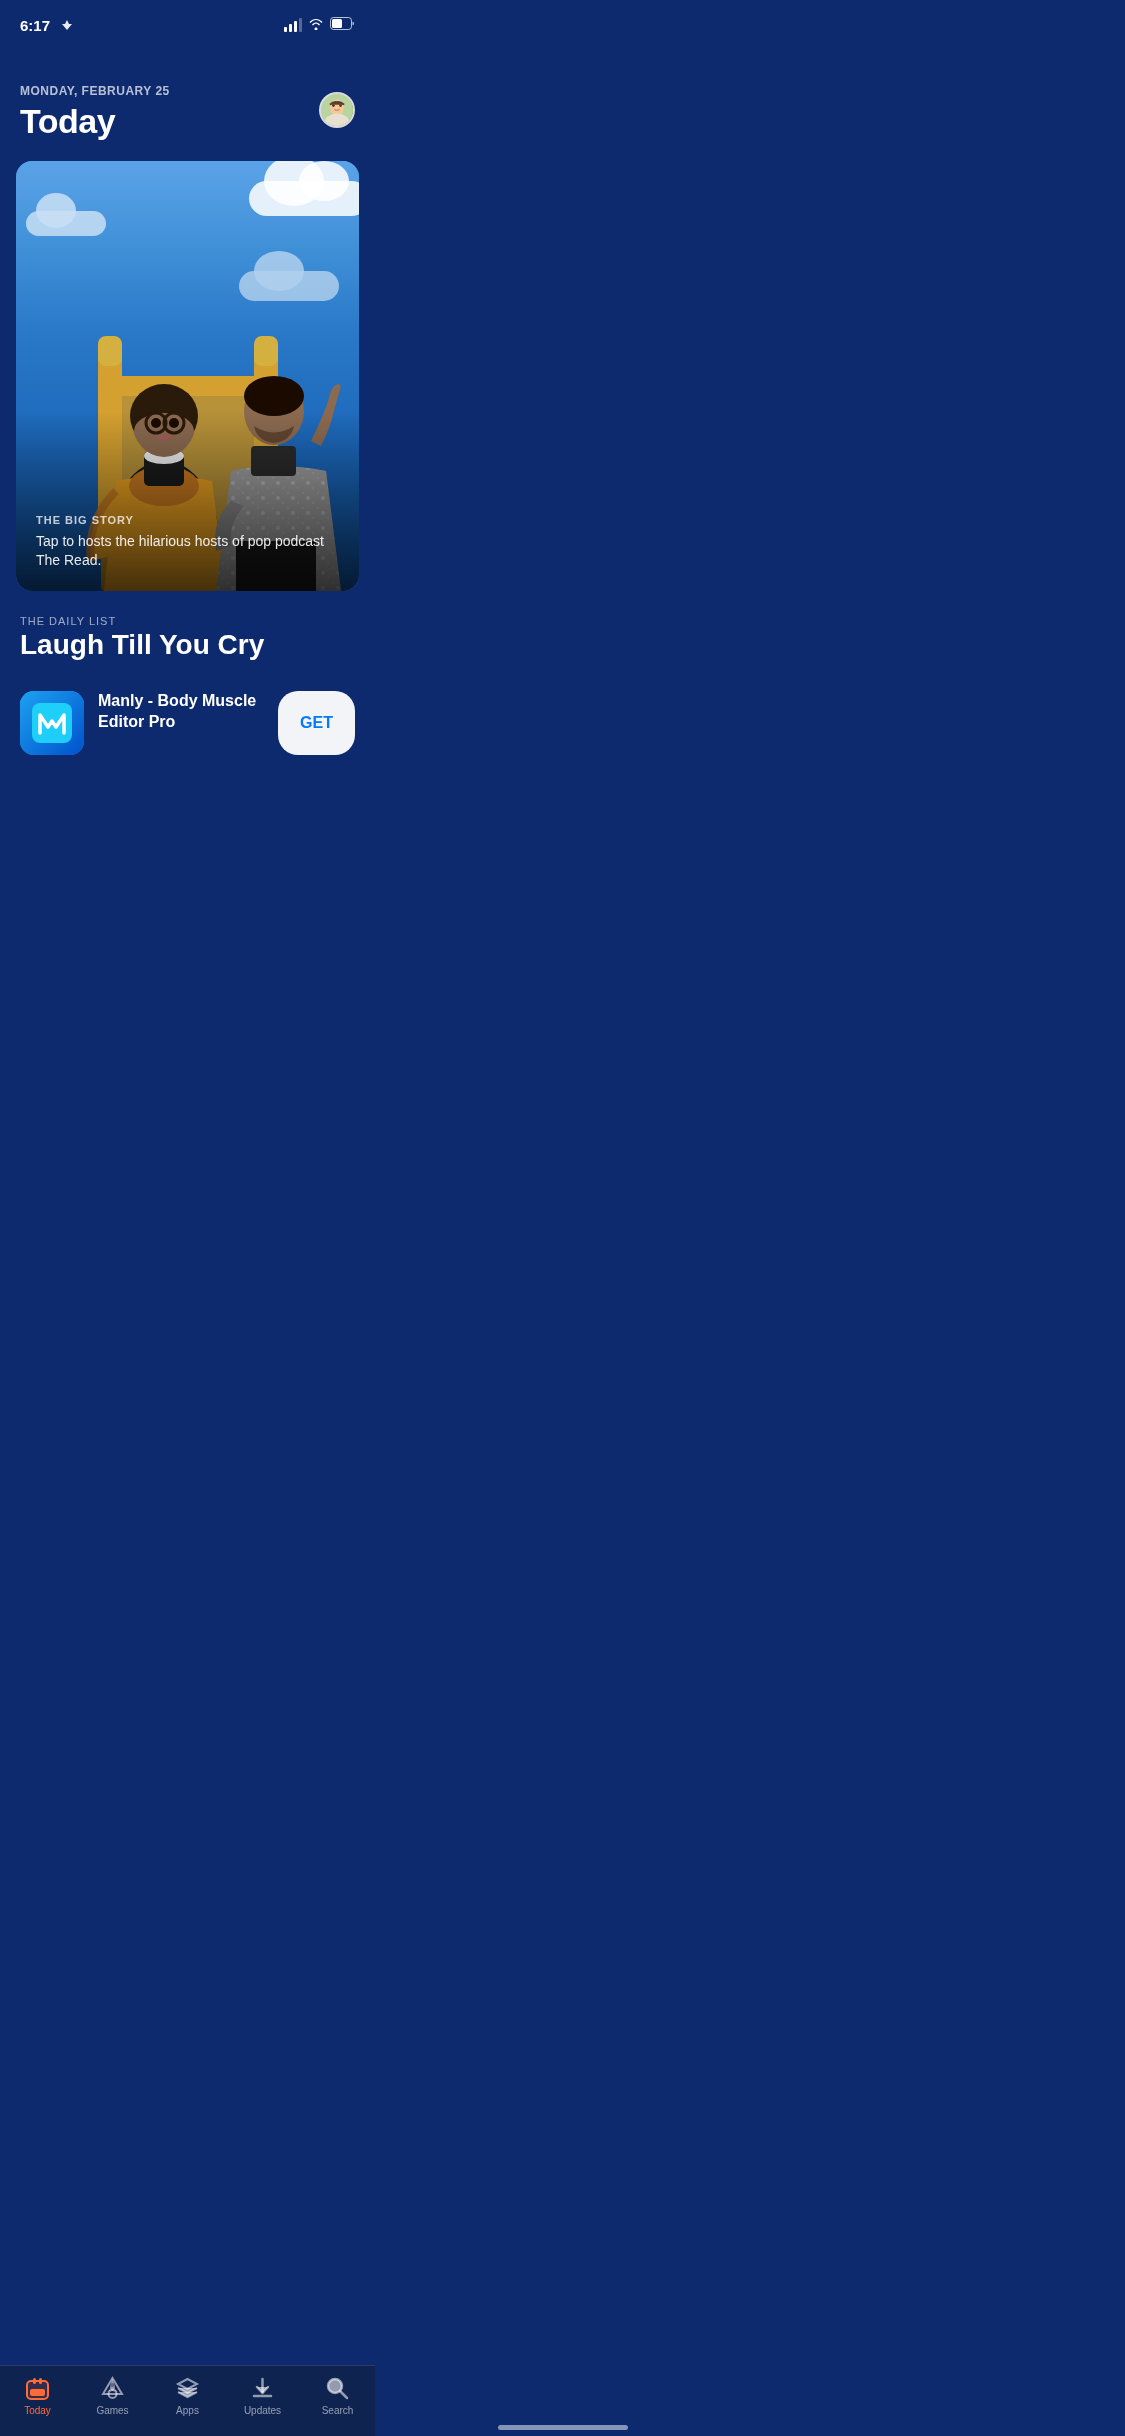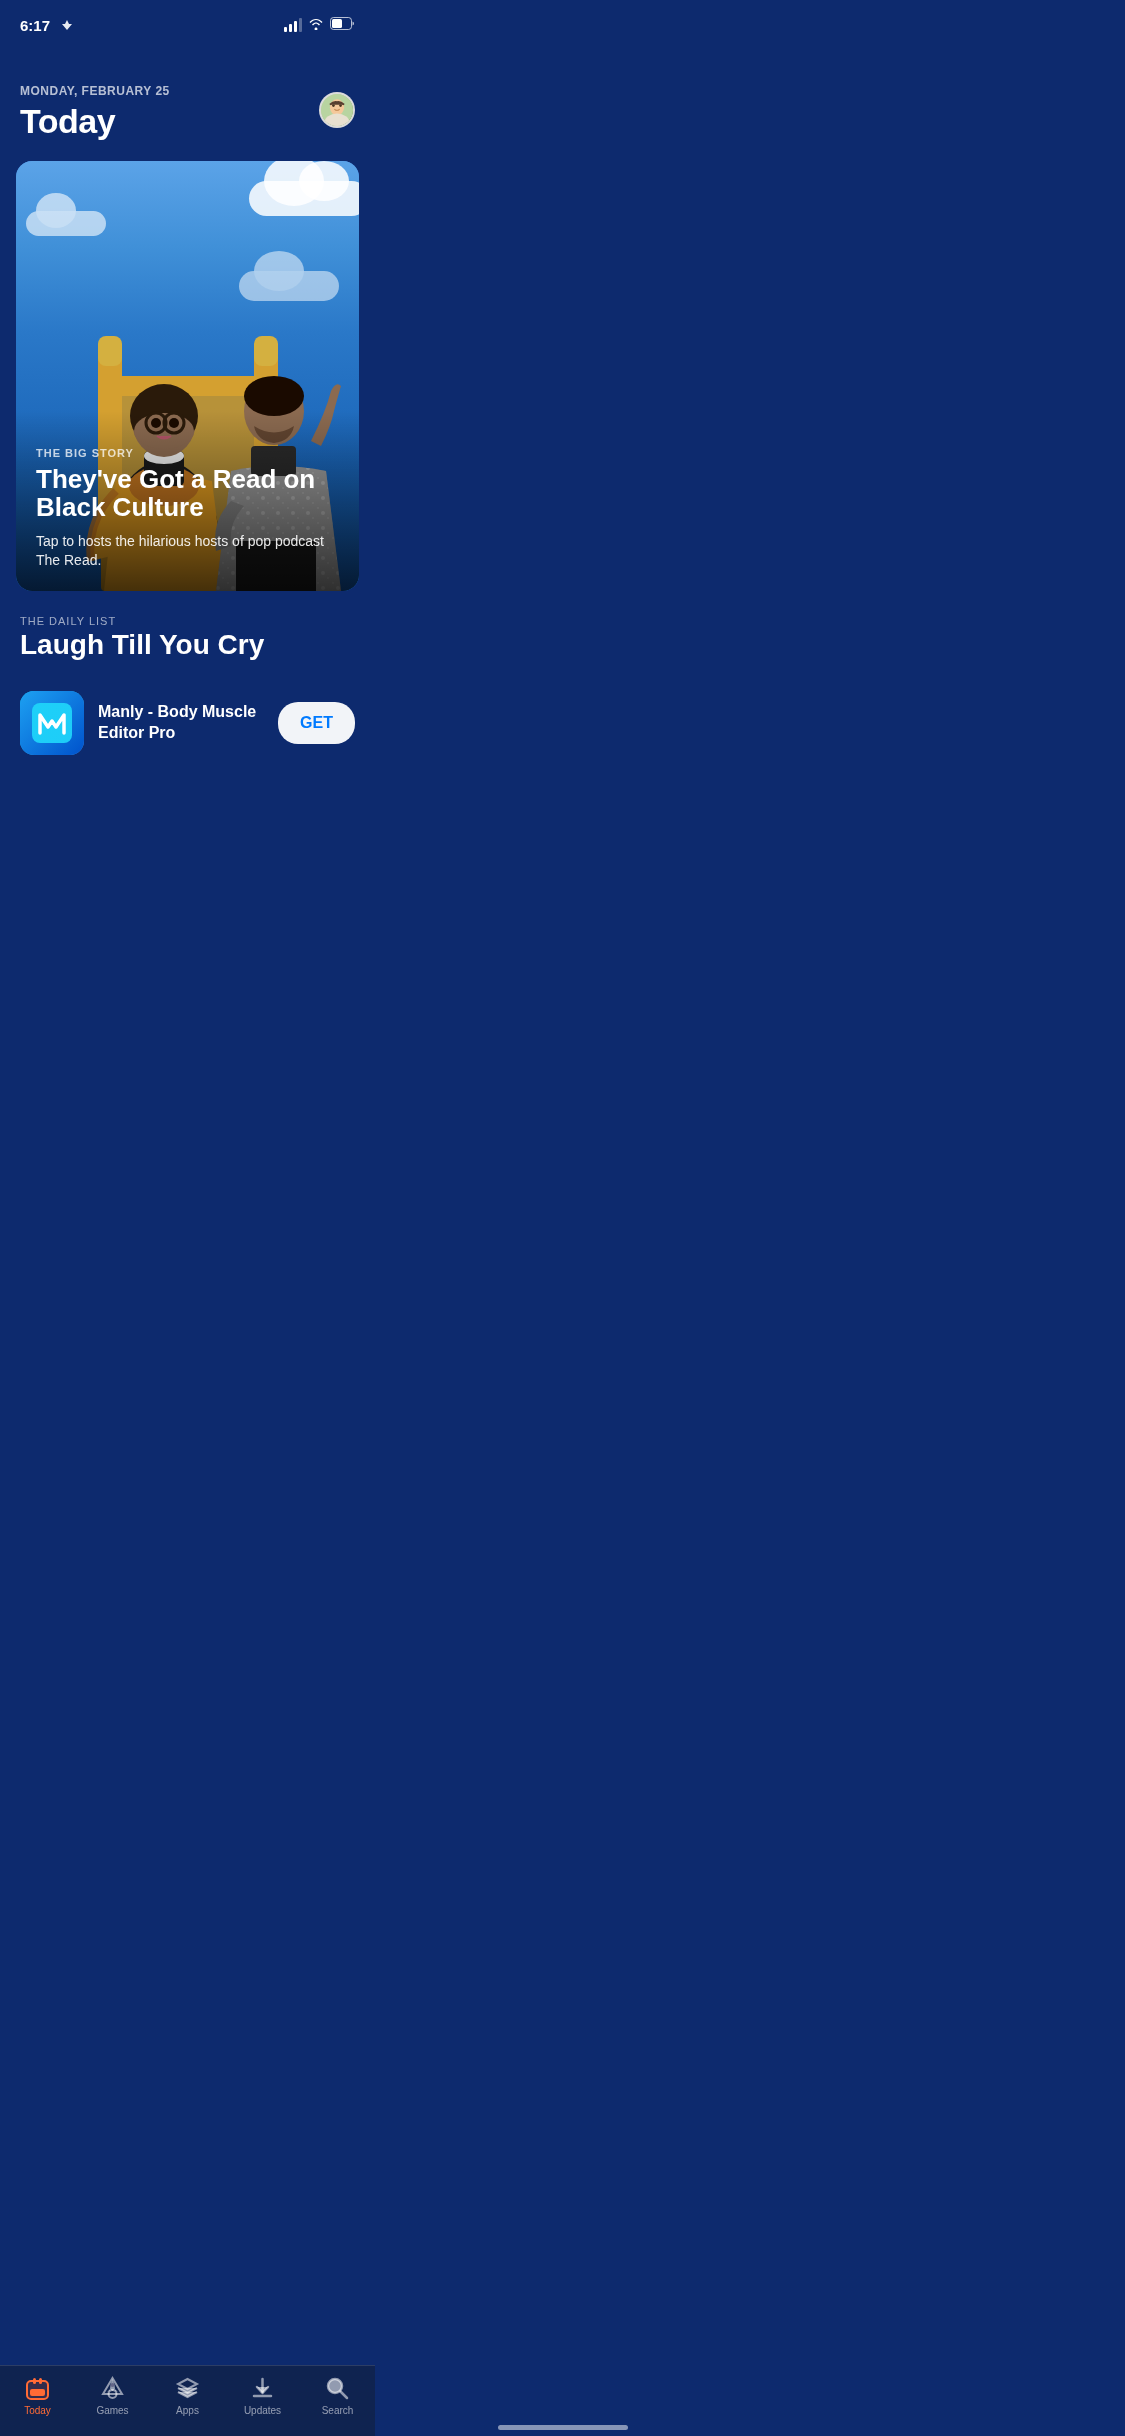--- a/index.html
+++ b/index.html
@@ -219,21 +219,20 @@
     .section-title {
       font-size: 28px;
       font-weight: 700;
       color: #fff;
       margin-bottom: 20px;
     }
 
     
     .app-list-item {
       display: flex;
-      align-items: center;
       gap: 14px;
       padding: 10px 0;
     }
 
     .app-icon {
       width: 64px;
       height: 64px;
       border-radius: 14px;
       overflow: hidden;
       flex-shrink: 0;
@@ -475,21 +474,20 @@
           <circle cx="7" cy="7" r="2" fill="white" opacity="0.5"></circle>
           <circle cx="2" cy="2" r="1" fill="white" opacity="0.3"></circle>
           <circle cx="12" cy="12" r="1" fill="white" opacity="0.3"></circle>
         </pattern>
       </defs>
     </svg>
 
     <div class="card-overlay"></div>
     <div class="card-content">
       <div class="card-label">THE BIG STORY</div>
-      <div class="card-title">They've Got a Read on Black Culture</div>
       <div class="card-subtitle">Tap to hosts the hilarious hosts of pop podcast The Read.</div>
     </div>
   </div>
 
   <div class="daily-list-section">
     <div class="section-label">THE DAILY LIST</div>
     <div class="section-title">Laugh Till You Cry</div>
 
     <div class="app-list-item">
       <div class="app-icon">

